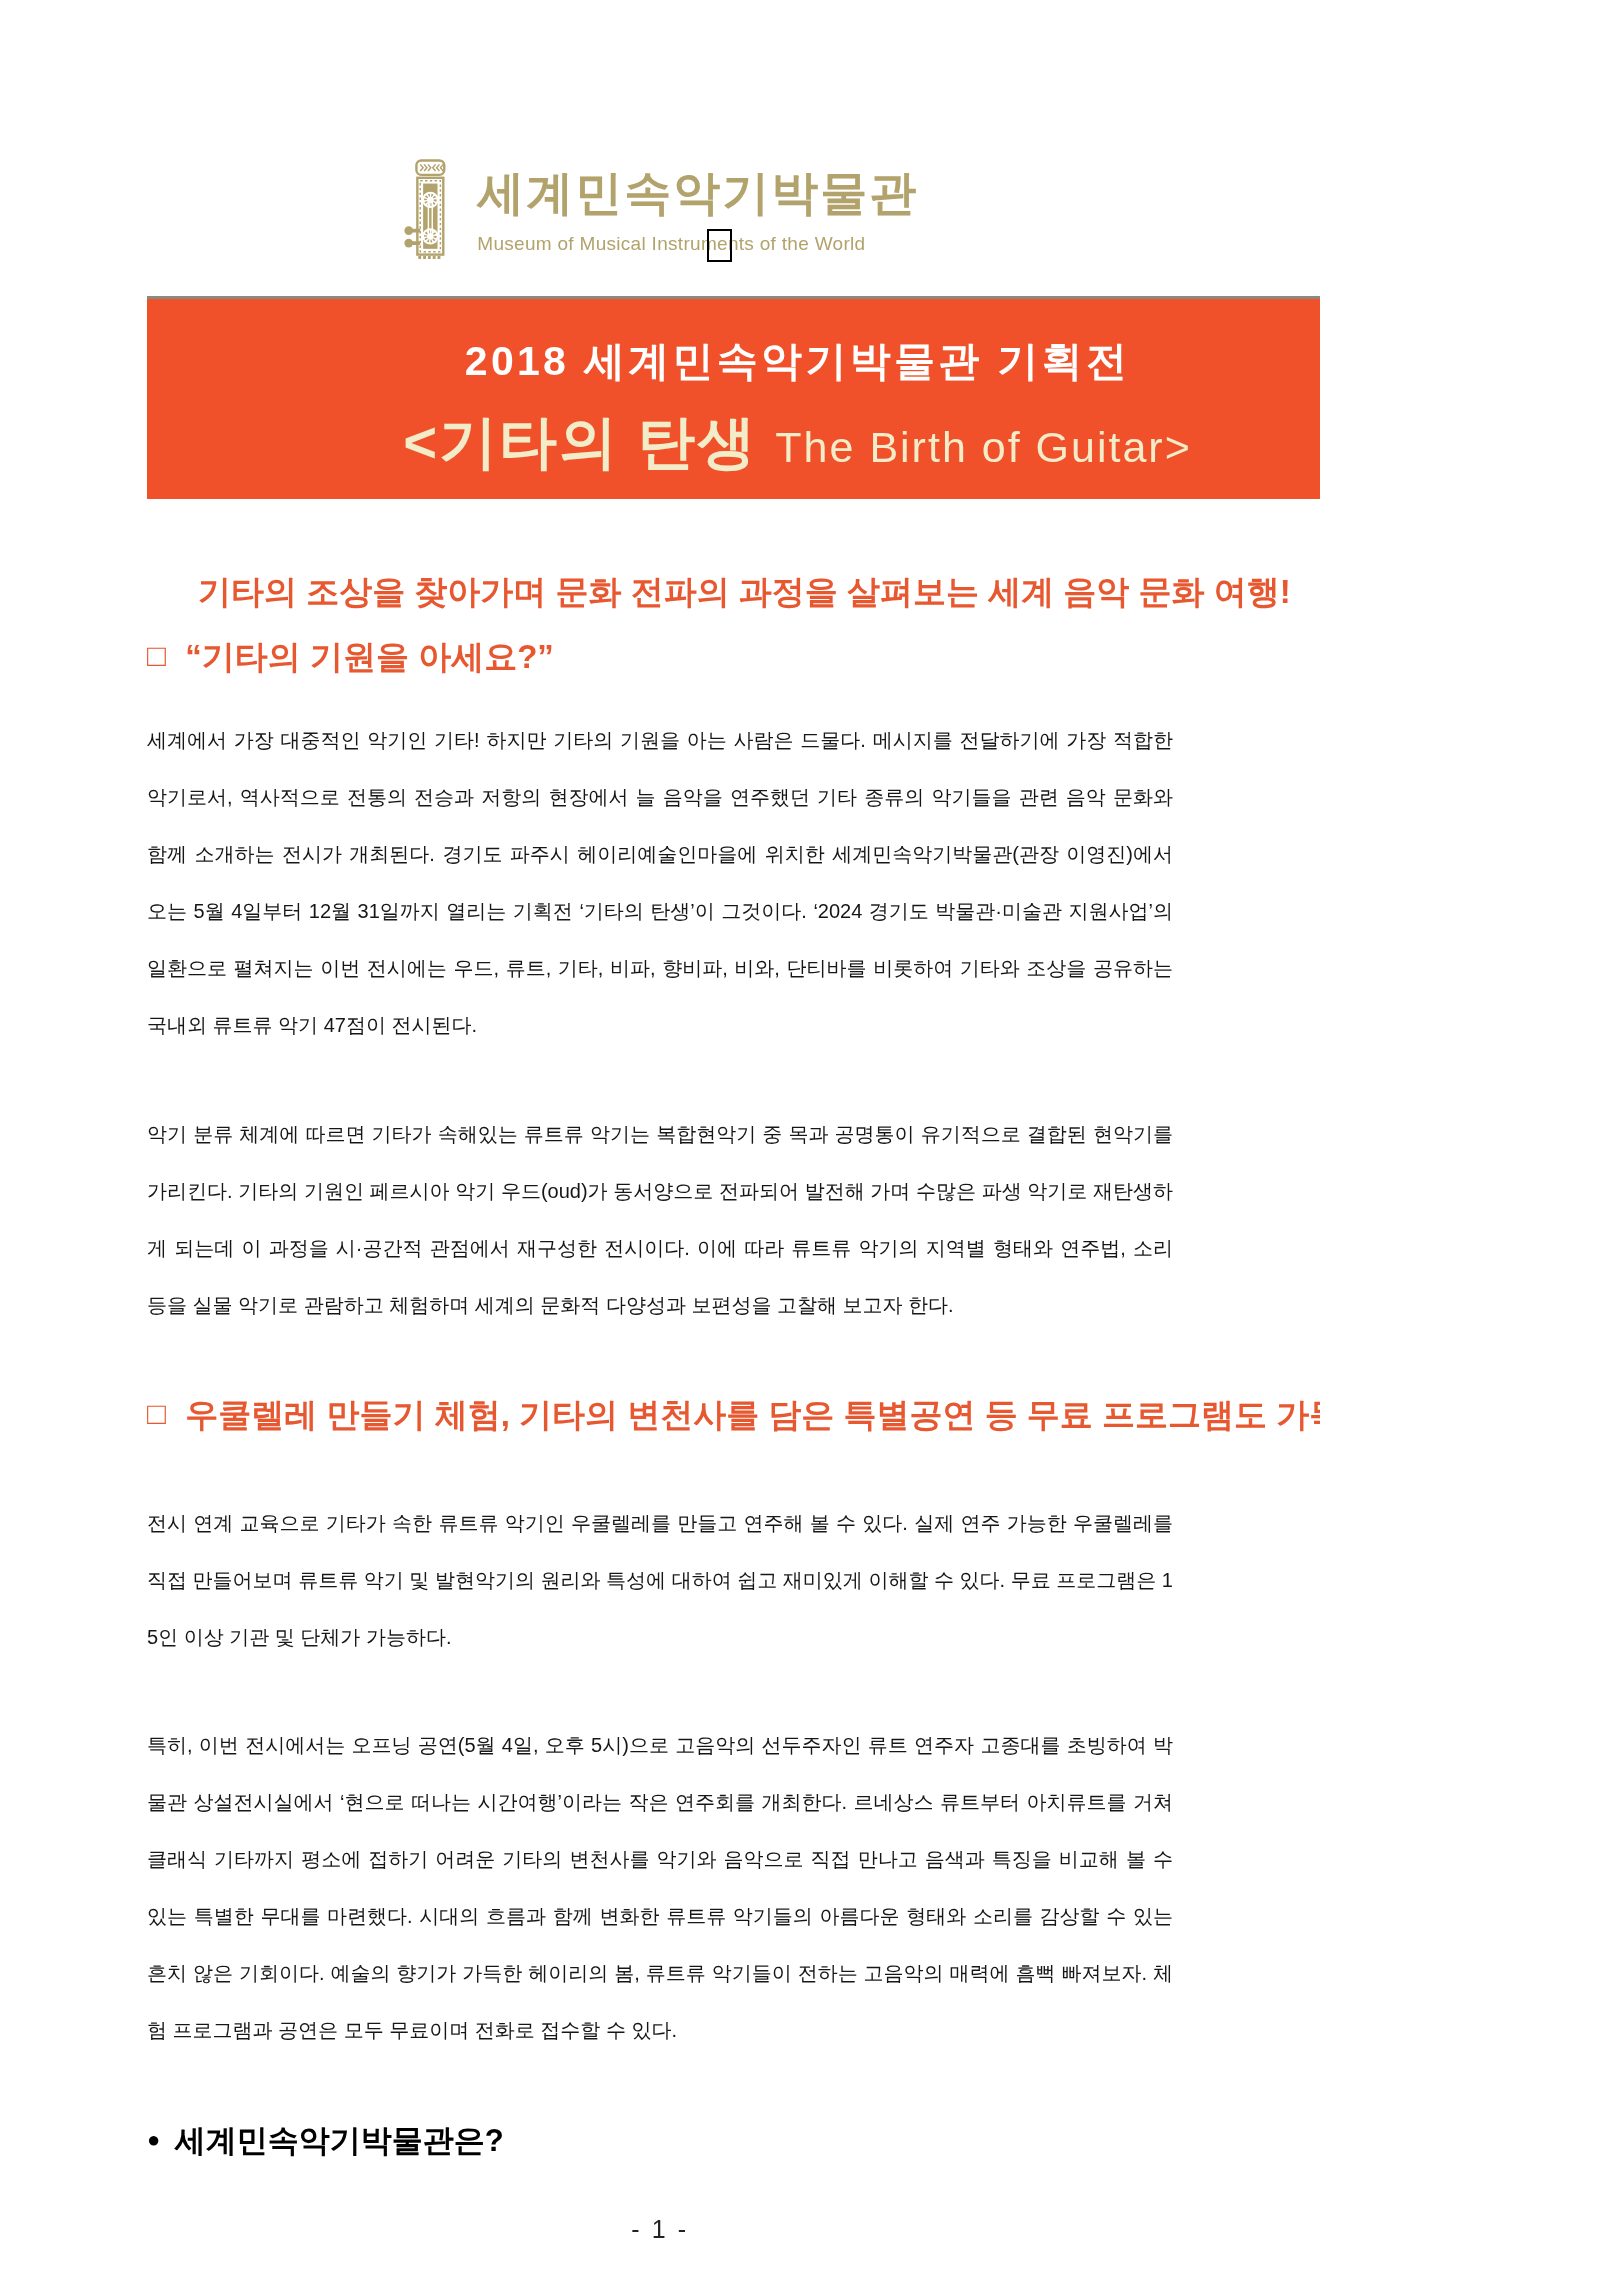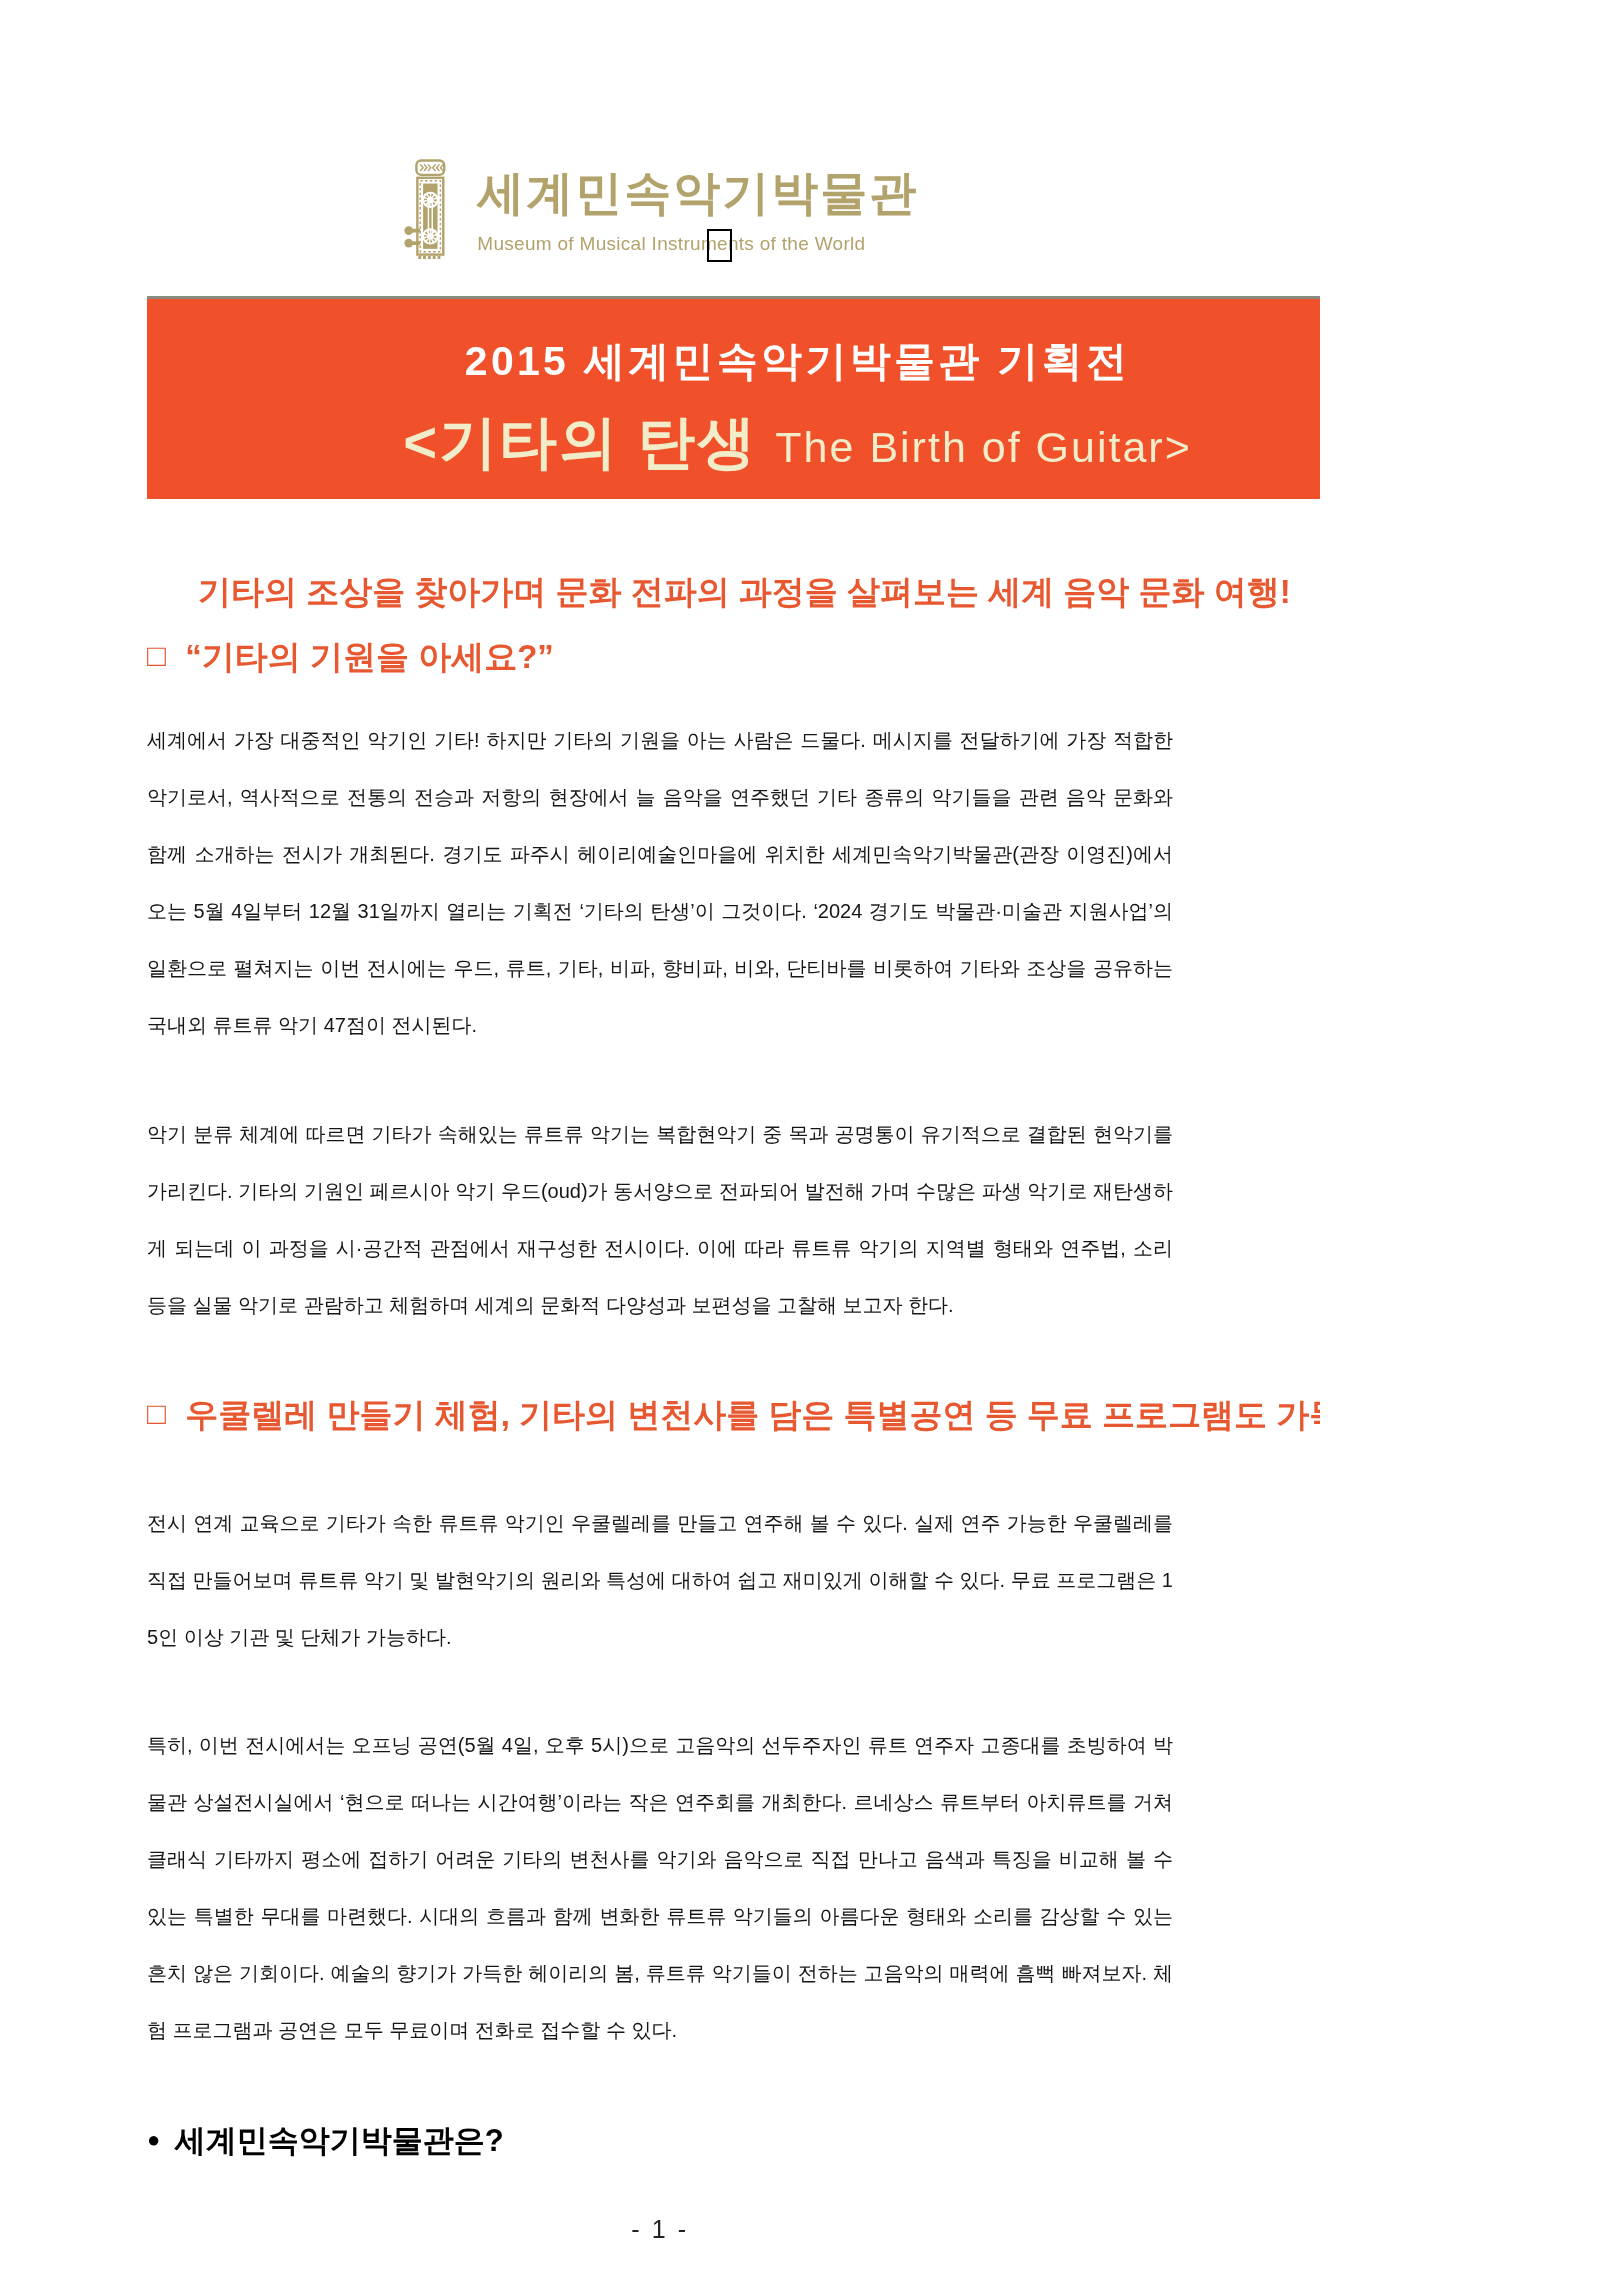--- a/index.html
+++ b/index.html
@@ -187,21 +187,21 @@
     <div class="logo-text">
       <div class="logo-kr">세계민속악기박물관</div>
       <div class="logo-en">
         <span>Museum of Musical Instruments of the World</span>
         <span class="artifact-box"></span>
       </div>
     </div>
   </header>
 
   <section class="banner">
-    <div class="banner-line1">2015 세계민속악기박물관 기획전</div>
+    <div class="banner-line1">2018 세계민속악기박물관 기획전</div>
     <div class="banner-line2">
       <span class="t-kr">&lt;기타의 탄생 </span><span class="t-en">The Birth of Guitar&gt;</span>
     </div>
   </section>
 
   <section class="sec sec1">
     <div class="sec-line line2">기타의 조상을 찾아가며 문화 전파의 과정을 살펴보는 세계 음악 문화 여행!</div>
     <div class="sec-line">
       <span class="marker">□</span><span>“기타의 기원을 아세요?”</span>
     </div>

